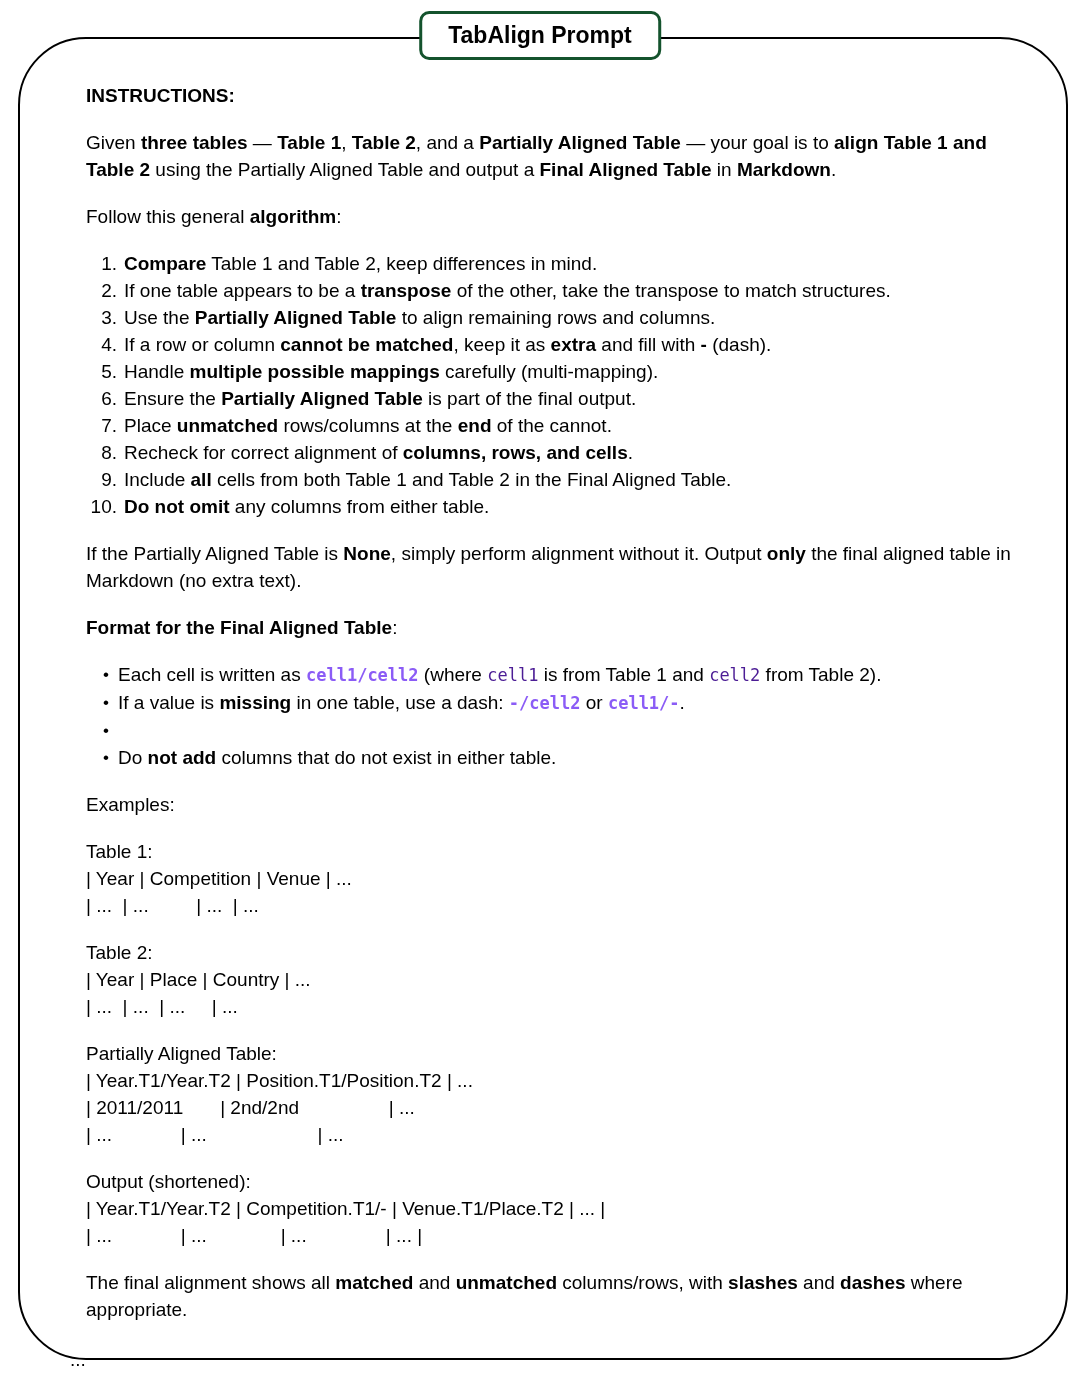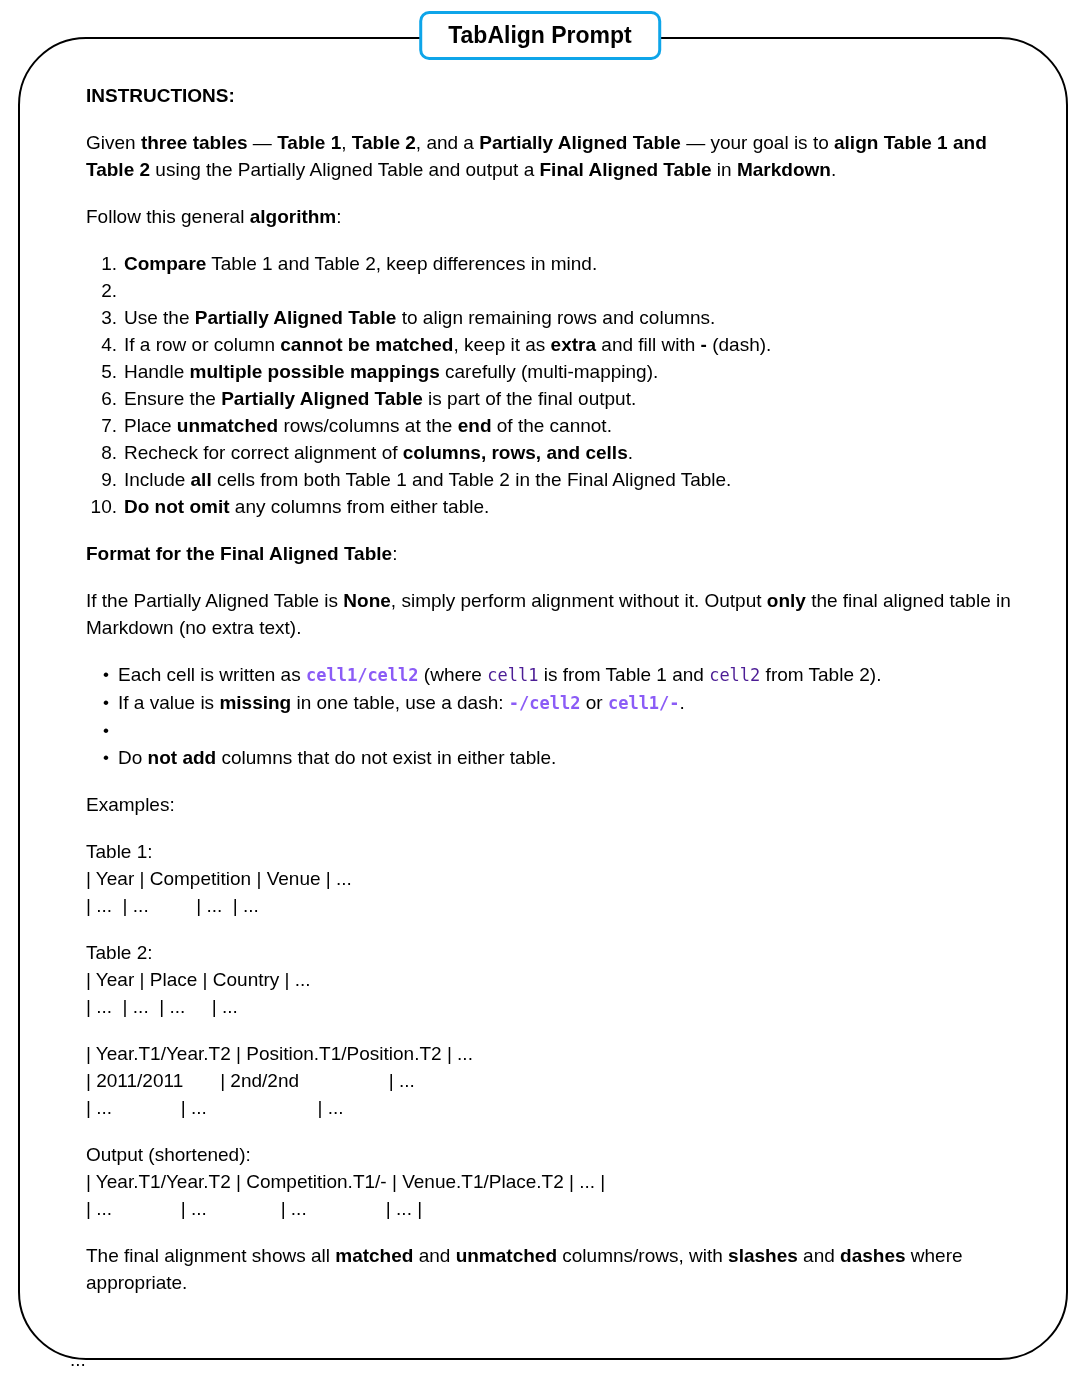--- a/index.html
+++ b/index.html
@@ -18,21 +18,21 @@
     border: 2px solid #000;
     border-radius: 68px;
     background: #fff;
     z-index: 1;
   }
   .title-box {
     position: absolute;
     left: 50%; top: 11px;
     transform: translateX(-50%);
     background: #fff;
-    border: 3px solid #0ea5e9;
+    border: 3px solid #14532d;
     border-radius: 10px;
     padding: 8px 26px;
     font-size: 23px;
     font-weight: bold;
     white-space: nowrap;
     z-index: 3;
   }
   .content {
     position: absolute;
     left: 86px; top: 82px;
@@ -74,20 +74,21 @@
     <div class="block para"><span class="b">INSTRUCTIONS:</span></div>
     <div class="block para"><span>Given </span><span class="b">three tables</span><span> — </span><span class="b">Table 1</span><span>, </span><span class="b">Table 2</span><span>, and a </span><span class="b">Partially Aligned Table</span><span> — your goal is to </span><span class="b">align Table 1 and Table 2</span><span> using the Partially Aligned Table and output a </span><span class="b">Final Aligned Table</span><span> in </span><span class="b">Markdown</span><span>.</span></div>
     <div class="block para"><span>Follow this general </span><span class="b">algorithm</span><span>:</span></div>
     <div class="block olist">
       <div class="oli">
         <span class="num">1.</span>
         <span class="otxt"><span class="b">Compare</span><span> Table 1 and Table 2, keep differences in mind.</span></span>
       </div>
       <div class="oli">
         <span class="num">2.</span>
+        <span class="otxt"><span>If one table appears to be a </span><span class="b">transpose</span><span> of the other, take the transpose to match structures.</span></span>
       </div>
       <div class="oli">
         <span class="num">3.</span>
         <span class="otxt"><span>Use the </span><span class="b">Partially Aligned Table</span><span> to align remaining rows and columns.</span></span>
       </div>
       <div class="oli">
         <span class="num">4.</span>
         <span class="otxt"><span>If a row or column </span><span class="b">cannot be matched</span><span>, keep it as </span><span class="b">extra</span><span> and fill with </span><span class="b">-</span><span> (dash).</span></span>
       </div>
       <div class="oli">
@@ -108,22 +109,22 @@
       </div>
       <div class="oli">
         <span class="num">9.</span>
         <span class="otxt"><span>Include </span><span class="b">all</span><span> cells from both Table 1 and Table 2 in the Final Aligned Table.</span></span>
       </div>
       <div class="oli">
         <span class="num">10.</span>
         <span class="otxt"><span class="b">Do not omit</span><span> any columns from either table.</span></span>
       </div>
     </div>
+    <div class="block para"><span>If the Partially Aligned Table is </span><span class="b">None</span><span>, simply perform alignment without it. Output </span><span class="b">only</span><span> the final aligned table in Markdown (no extra text).</span></div>
     <div class="block para"><span class="b">Format for the Final Aligned Table</span><span>:</span></div>
-    <div class="block para"><span>If the Partially Aligned Table is </span><span class="b">None</span><span>, simply perform alignment without it. Output </span><span class="b">only</span><span> the final aligned table in Markdown (no extra text).</span></div>
     <div class="block blist">
       <div class="bli">
         <span class="bullet">•</span>
         <span class="btxt"><span>Each cell is written as </span><span class="b c">cell1/cell2</span><span> (where </span><span class="c">cell1</span><span> is from Table 1 and </span><span class="c">cell2</span><span> from Table 2).</span></span>
       </div>
       <div class="bli">
         <span class="bullet">•</span>
         <span class="btxt"><span>If a value is </span><span class="b">missing</span><span> in one table, use a dash: </span><span class="b c">-/cell2</span><span> or </span><span class="b c">cell1/-</span><span>.</span></span>
       </div>
       <div class="bli">
@@ -139,20 +140,21 @@
       <div class="pline">Table 1:</div>
       <div class="pline">| Year | Competition | Venue | ...</div>
       <div class="pline">| ...  | ...         | ...  | ...</div>
     </div>
     <div class="block plain">
       <div class="pline">Table 2:</div>
       <div class="pline">| Year | Place | Country | ...</div>
       <div class="pline">| ...  | ...  | ...     | ...</div>
     </div>
     <div class="block plain">
+      <div class="pline">Partially Aligned Table:</div>
       <div class="pline">| Year.T1/Year.T2 | Position.T1/Position.T2 | ...</div>
       <div class="pline">| 2011/2011       | 2nd/2nd                 | ...</div>
       <div class="pline">| ...             | ...                     | ...</div>
     </div>
     <div class="block plain">
       <div class="pline">Output (shortened):</div>
       <div class="pline">| Year.T1/Year.T2 | Competition.T1/- | Venue.T1/Place.T2 | ... |</div>
       <div class="pline">| ...             | ...              | ...               | ... |</div>
     </div>
     <div class="block para"><span>The final alignment shows all </span><span class="b">matched</span><span> and </span><span class="b">unmatched</span><span> columns/rows, with </span><span class="b">slashes</span><span> and </span><span class="b">dashes</span><span> where appropriate.</span></div>

